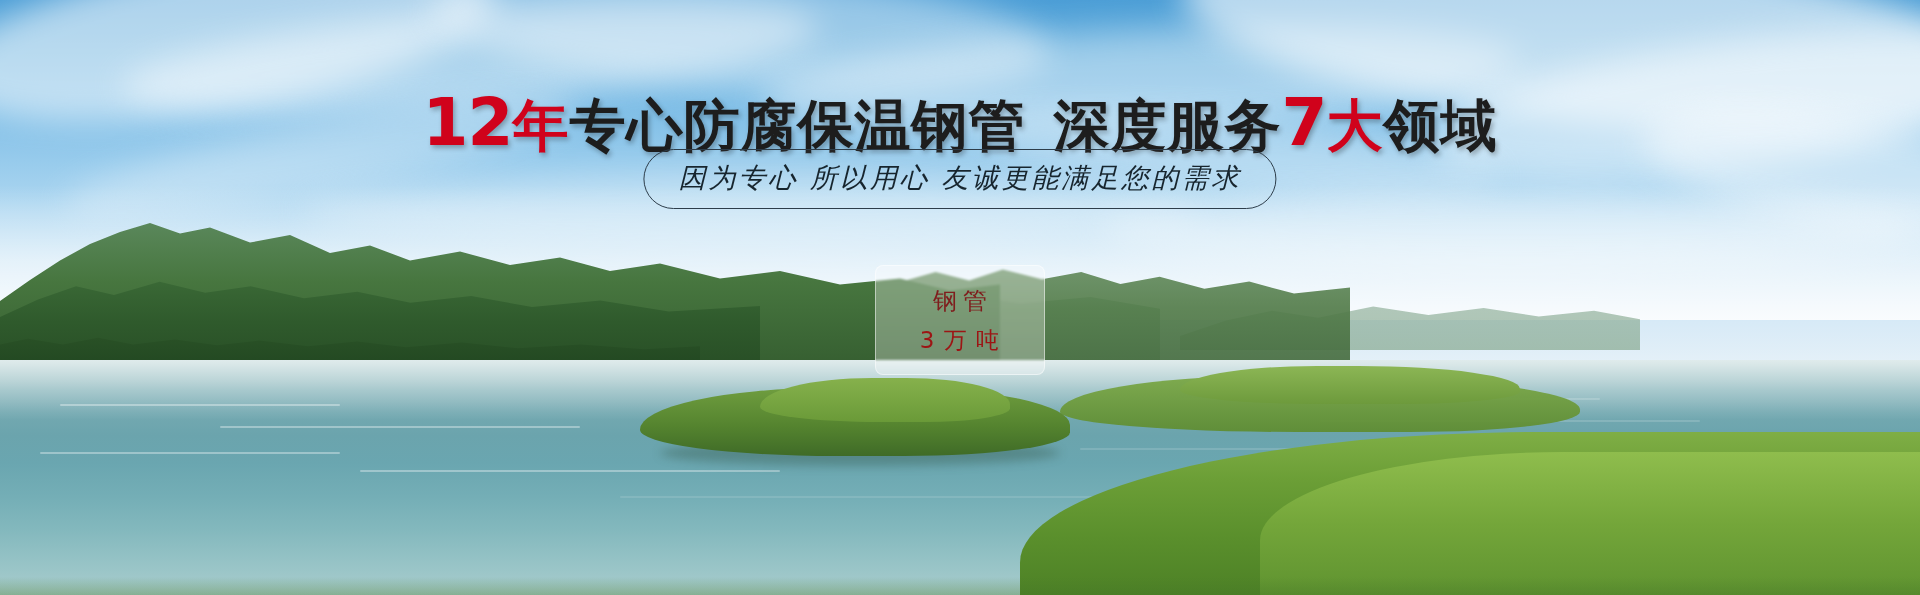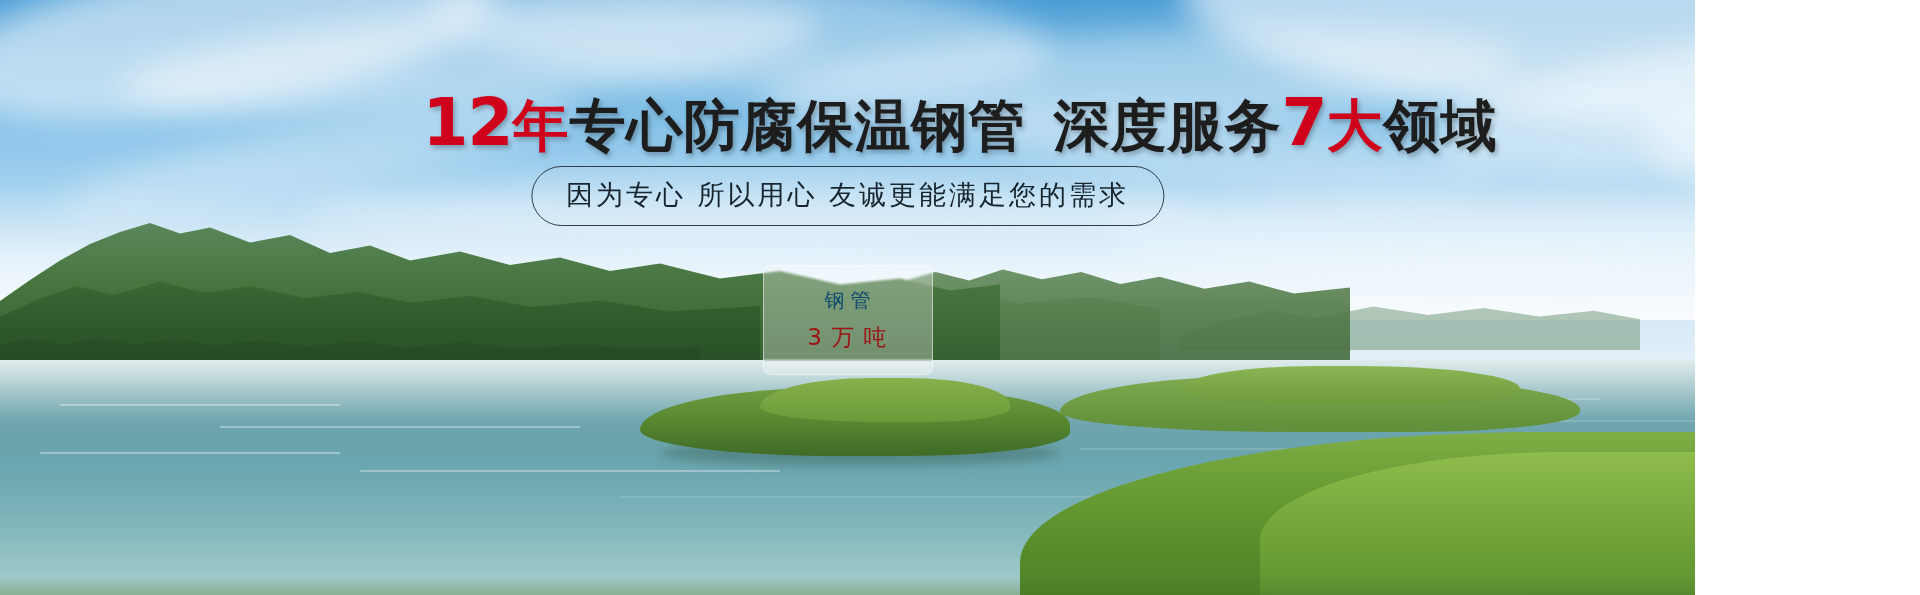--- a/index.html
+++ b/index.html
@@ -1,21 +1,21 @@
 <!DOCTYPE html>
 <html lang="zh"><head>
 <meta charset="utf-8">
 <title>Banner</title>
 <style>
   html,body{margin:0;padding:0;background:#fff;}
   body{font-family:"DejaVu Sans","Liberation Sans",sans-serif;}
 
   .banner{
     position:relative;
-    width:1695px;height:595px;
+    width:1920px;height:595px;
     overflow:hidden;
   }
 
   
   .sky{
     position:absolute;inset:0;
     background:
       linear-gradient(180deg,
         #4c9ed6 0%,
         #63aedd 9%,
@@ -183,25 +183,26 @@
   .hl-red{color:#d0021b;}
   .hl-num{
     font-size:66px;
     font-weight:700;
     letter-spacing:-1px;
   }
   .hl-gap{display:inline-block;width:28px;}
 
   
   .pill{
-    position:absolute;left:50%;top:166px;transform:translateX(-50%);
+    position:absolute;left:50%;top:149px;transform:translateX(-50%);
     border:1.5px solid #2d3d4a;
     border-radius:32px;
     padding:10px 34px 12px;
     background:rgba(255,255,255,.04);
+    font-style:italic;
   }
   .pill-text{
     font-family:"DejaVu Sans","Liberation Sans",sans-serif;
     font-size:27px;
     color:#17252e;
     letter-spacing:3px;
     white-space:nowrap;
   }
 
   
@@ -215,22 +216,22 @@
     border-radius:8px;
     background:rgba(255,255,255,.30);
     border:1px solid rgba(255,255,255,.50);
     display:flex;flex-direction:column;
     align-items:center;justify-content:center;
     gap:8px;
     backdrop-filter:blur(1px);
   }
   .card-label{
     font-family:"DejaVu Sans","Liberation Sans",sans-serif;
-    font-size:20px;
-    color:#0c4a6e;
+    font-size:24px;
+    color:#7f1d1d;
     letter-spacing:6px;
     text-indent:6px;
   }
   .card-value{
     font-family:"DejaVu Sans","Liberation Sans",sans-serif;
     font-size:23px;
     color:#9d1414;
     letter-spacing:1px;
   }
   .card-value sup{font-size:14px;vertical-align:super;}

